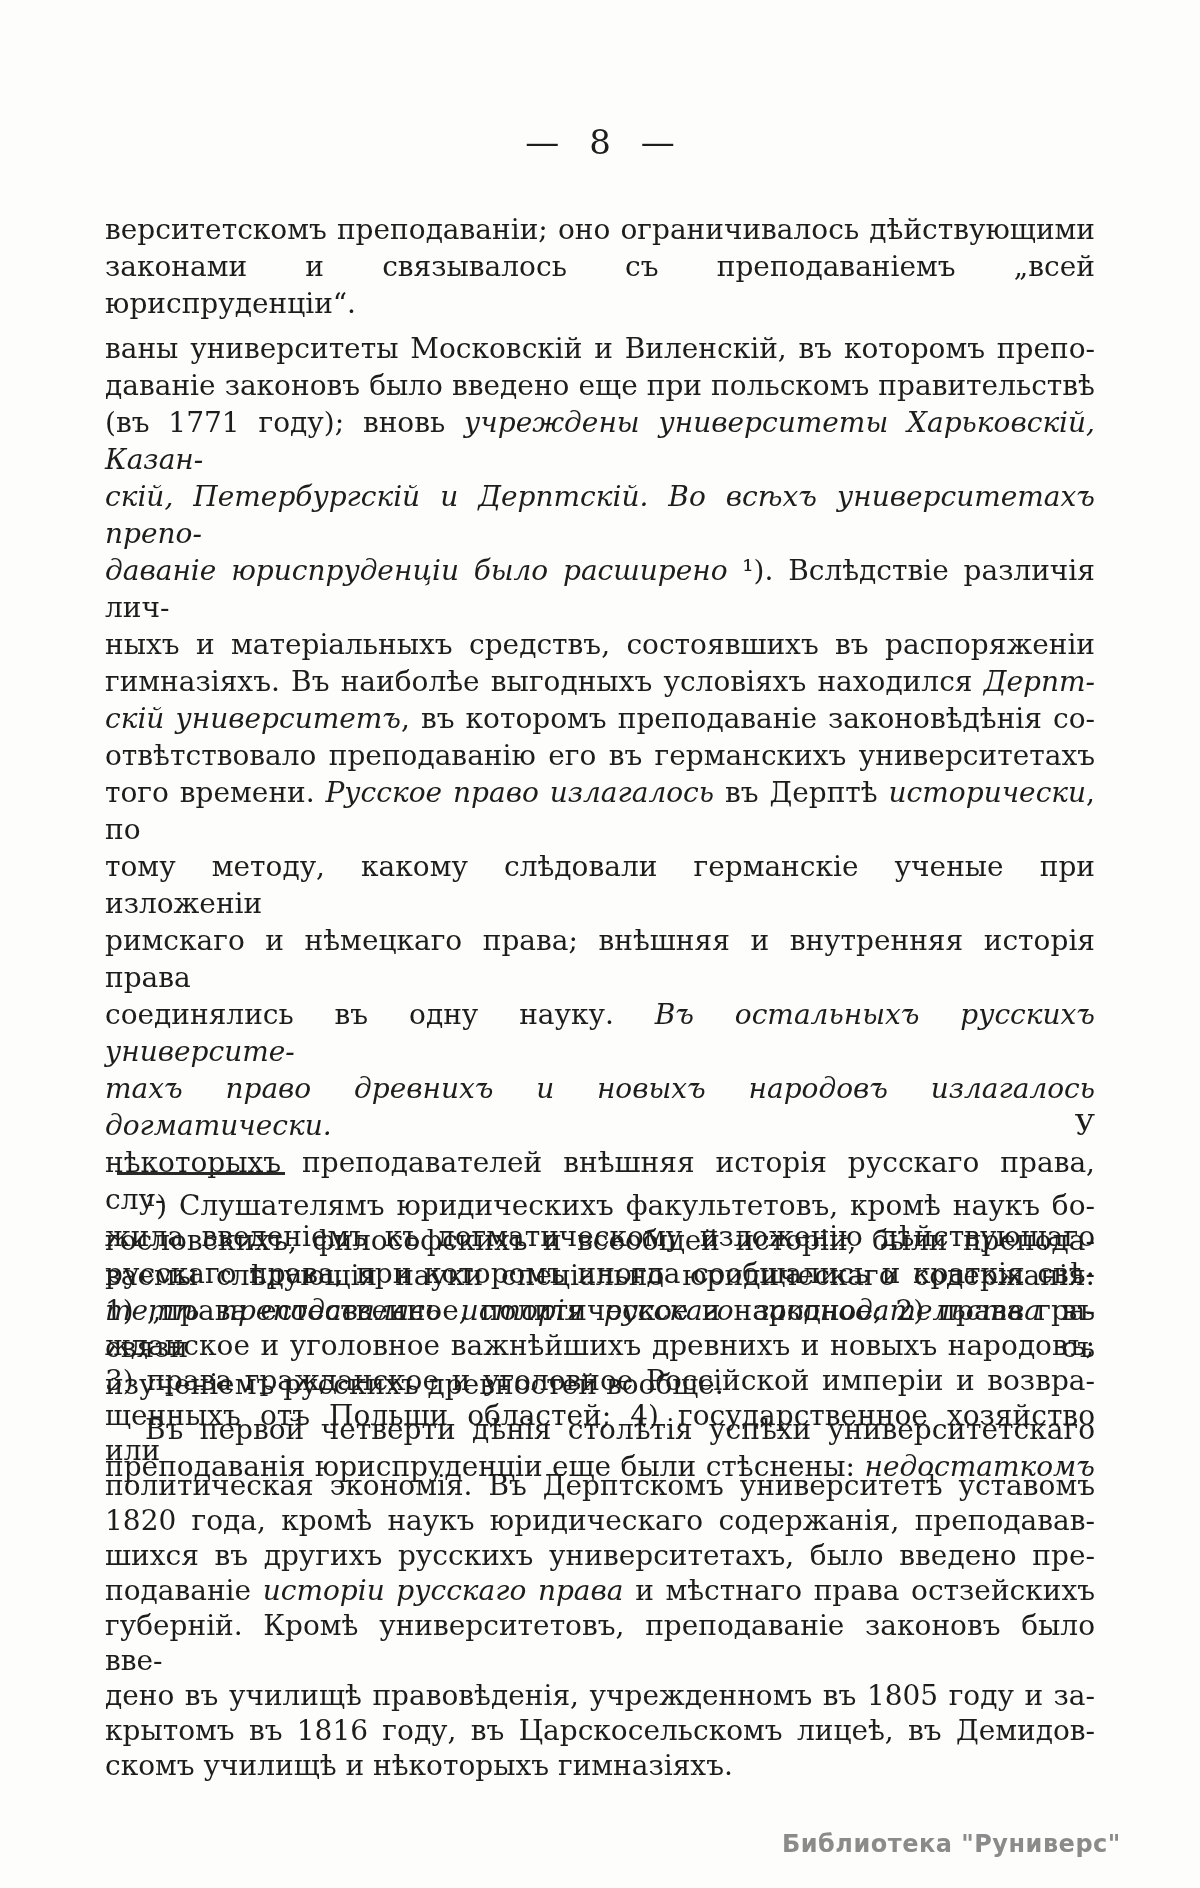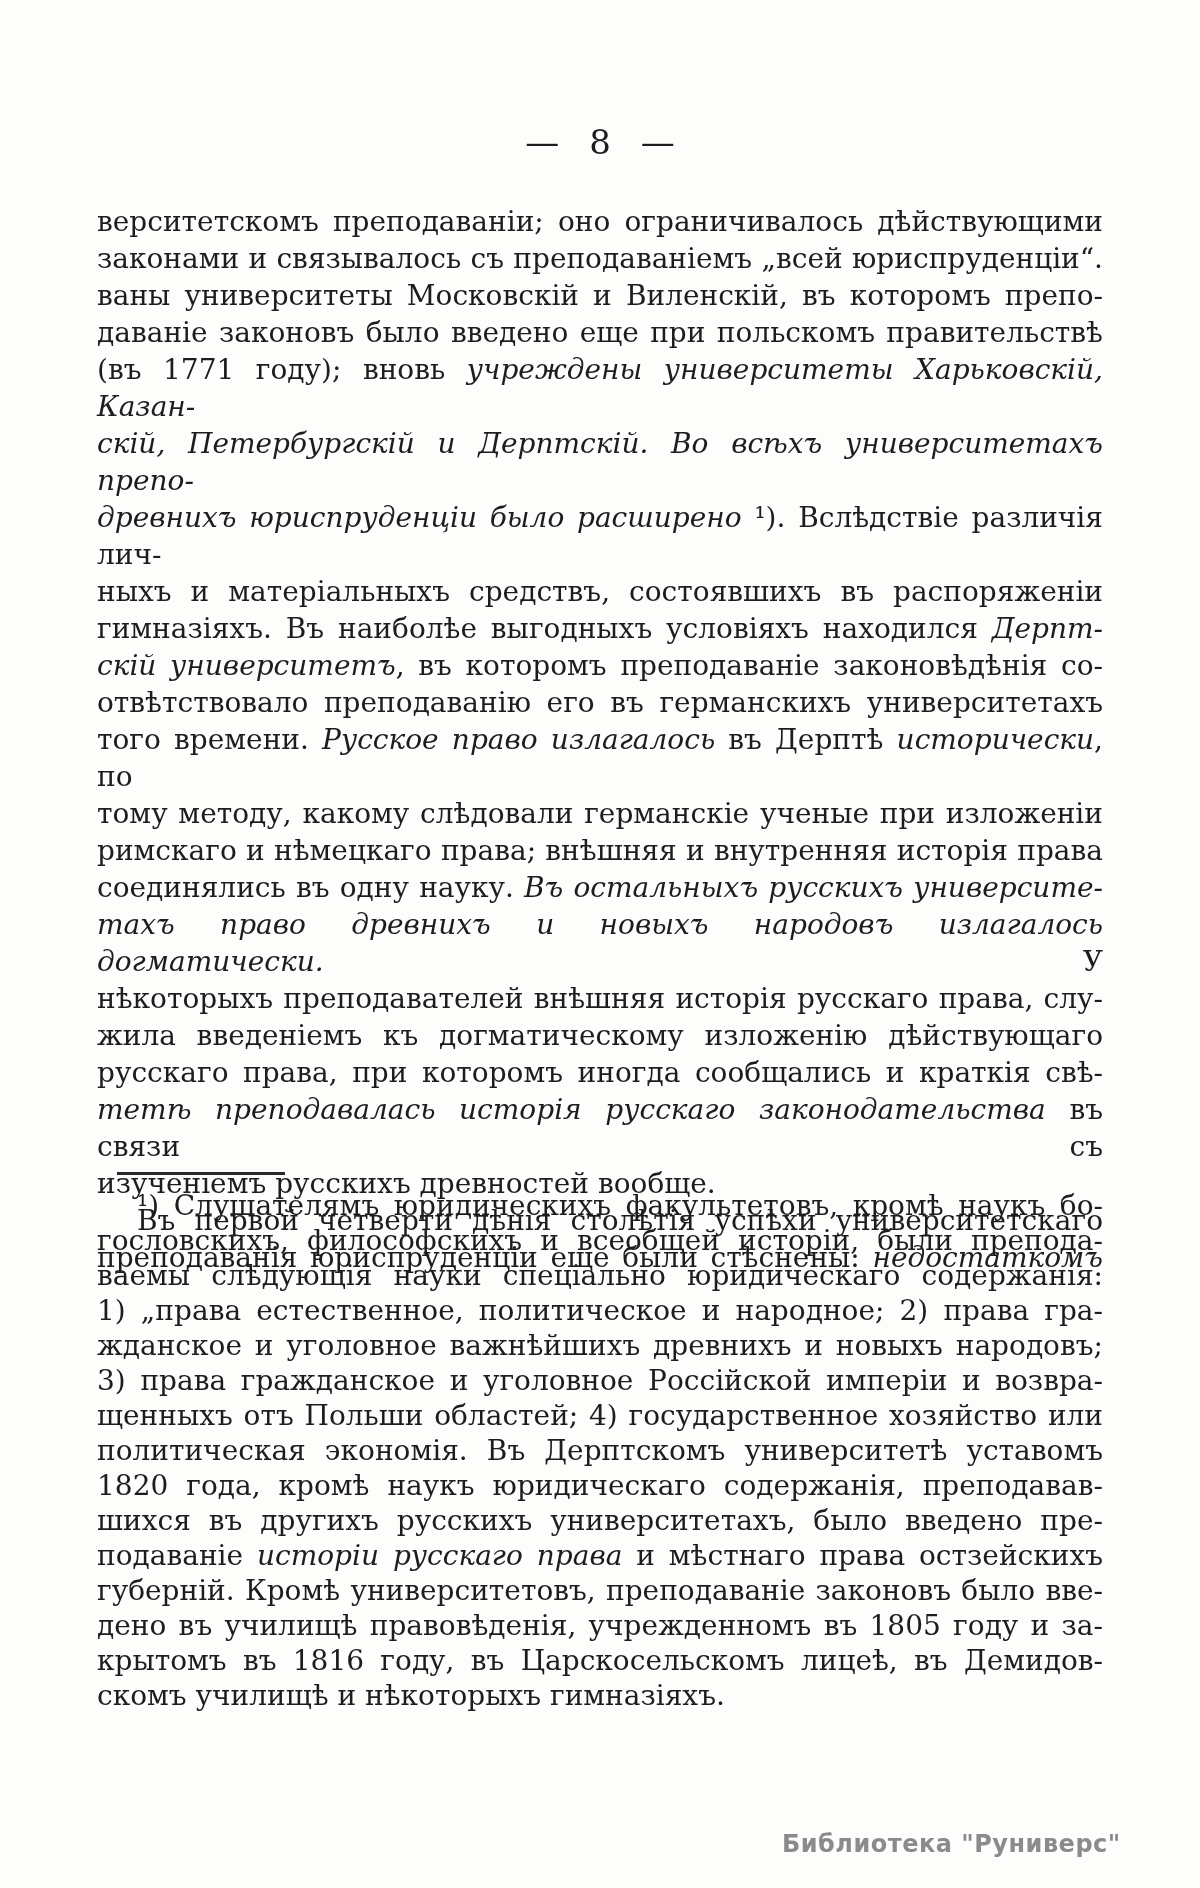--- a/index.html
+++ b/index.html
@@ -33,21 +33,21 @@
   .fn-rule {
     width: 168px; height: 3px;
     margin-left: 20px;
     background: #2a2a2a;
   }
   .fn-text {
     margin-top: 13px;
     font-size: 28px;
     line-height: 35px;
   }
-  .para { margin: 0; }
+  .para { margin: 8px; }
   .line {
     text-align: justify;
     text-align-last: justify;
     white-space: normal;
   }
   .line.lastleft { text-align-last: left; }
   .line.indent { text-indent: 40px; }
   .line i { font-style: italic; }
   .watermark {
     position: absolute;
@@ -71,21 +71,21 @@
   <div class="main-text">
       <div class="para">
         <div class="line"><span>верситетскомъ преподаваніи; оно ограничивалось дѣйствующими</span></div>
         <div class="line"><span>законами и связывалось съ преподаваніемъ „всей юриспруденціи“.</span></div>
       </div>
       <div class="para">
         <div class="line"><span>ваны университеты Московскій и Виленскій, въ которомъ препо-</span></div>
         <div class="line"><span>даваніе законовъ было введено еще при польскомъ правительствѣ</span></div>
         <div class="line"><span>(въ 1771 году); вновь </span><i>учреждены университеты Харьковскій, Казан-</i></div>
         <div class="line"><i>скій, Петербургскій и Дерптскій. Во всѣхъ университетахъ препо-</i></div>
-        <div class="line"><i>древнихъ юриспруденціи было расширено</i><span> ¹). Вслѣдствіе различія лич-</span></div>
+        <div class="line"><i>даваніе юриспруденціи было расширено</i><span> ¹). Вслѣдствіе различія лич-</span></div>
         <div class="line"><span>ныхъ и матеріальныхъ средствъ, состоявшихъ въ распоряженіи</span></div>
         <div class="line"><span>гимназіяхъ. Въ наиболѣе выгодныхъ условіяхъ находился </span><i>Дерпт-</i></div>
         <div class="line"><i>скій университетъ</i><span>, въ которомъ преподаваніе законовѣдѣнія со-</span></div>
         <div class="line"><span>отвѣтствовало преподаванію его въ германскихъ университетахъ</span></div>
         <div class="line"><span>того времени. </span><i>Русское право излагалось</i><span> въ Дерптѣ </span><i>исторически</i><span>, по</span></div>
         <div class="line"><span>тому методу, какому слѣдовали германскіе ученые при изложеніи</span></div>
         <div class="line"><span>римскаго и нѣмецкаго права; внѣшняя и внутренняя исторія права</span></div>
         <div class="line"><span>соединялись въ одну науку. </span><i>Въ остальныхъ русскихъ университе-</i></div>
         <div class="line"><i>тахъ право древнихъ и новыхъ народовъ излагалось догматически.</i><span> У</span></div>
         <div class="line"><span>нѣкоторыхъ преподавателей внѣшняя исторія русскаго права, слу-</span></div>

